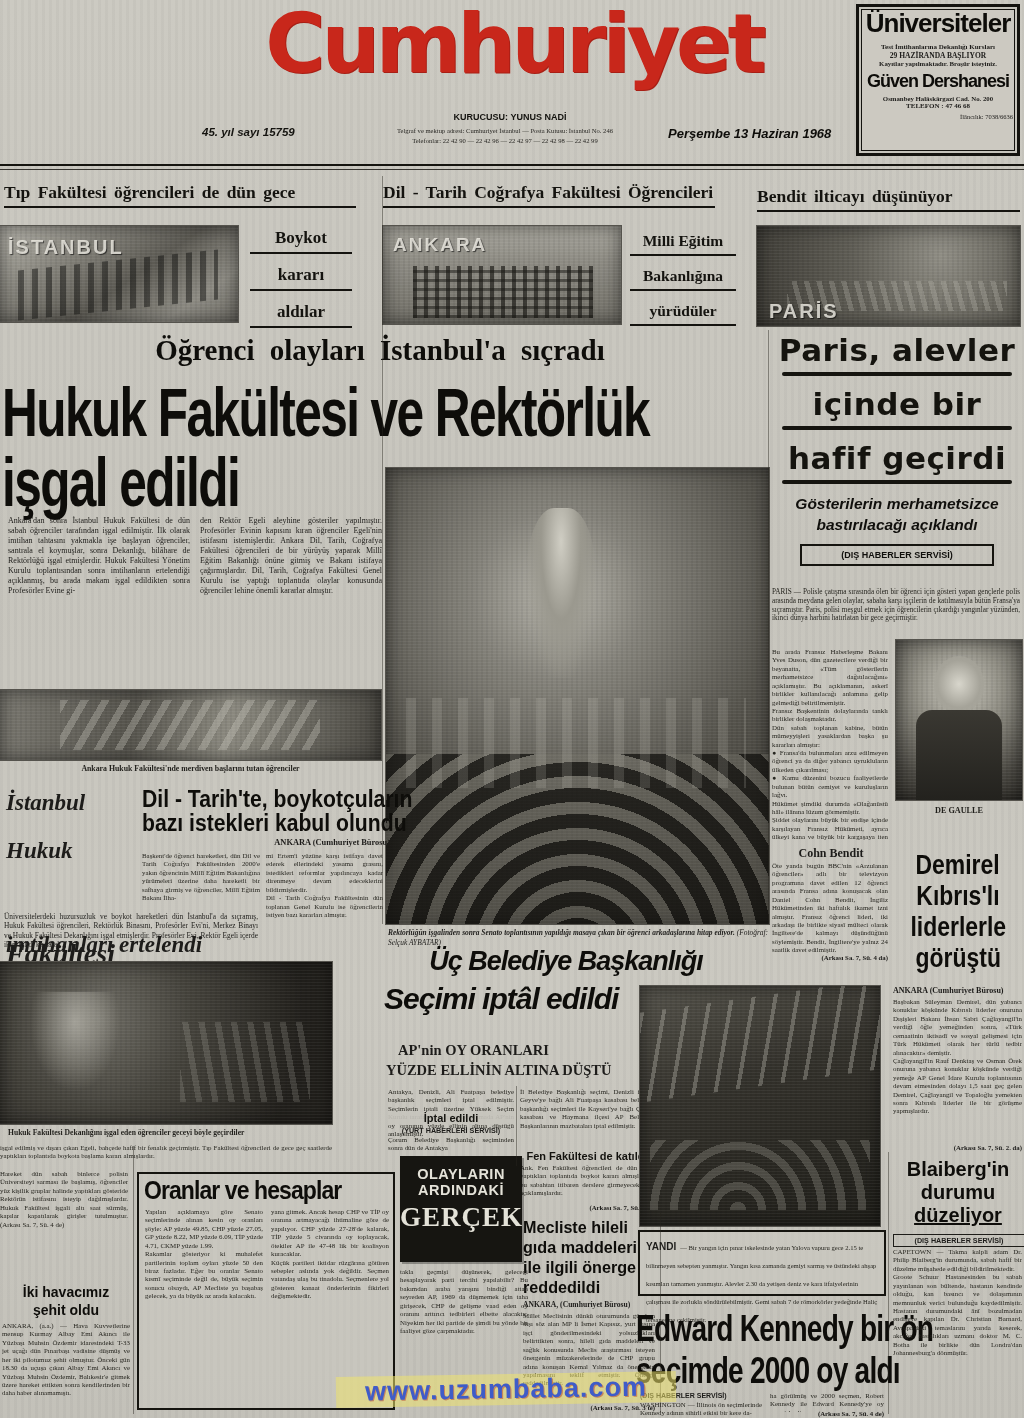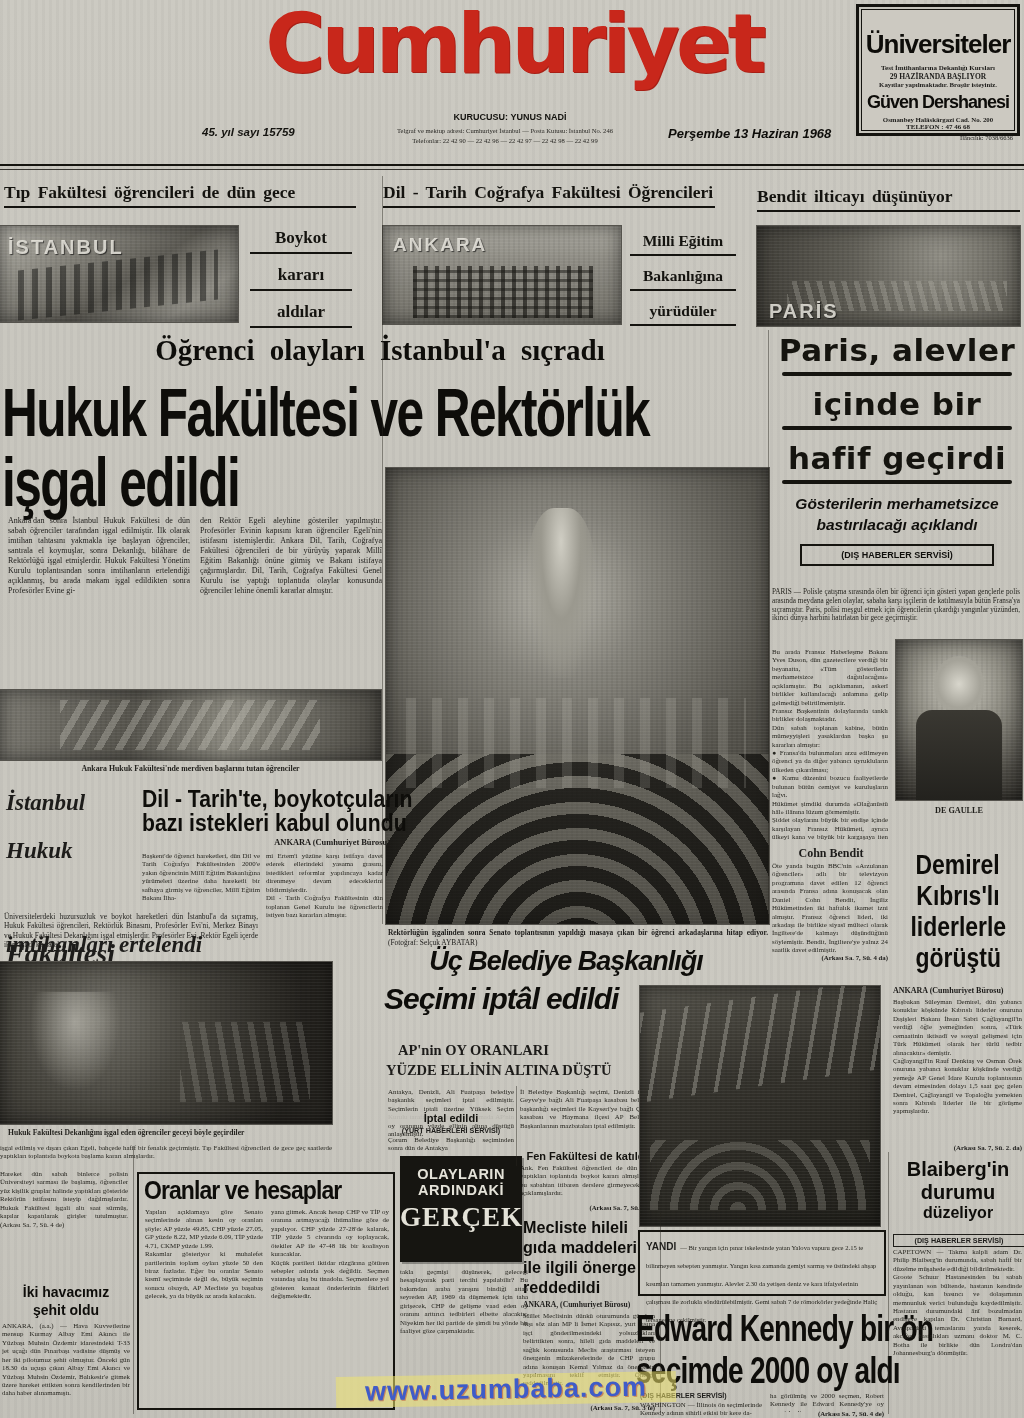--- a/index.html
+++ b/index.html
@@ -43,21 +43,21 @@
   <div class="abs" style="left:186px;top:-4px;width:656px;height:110px;text-align:center;font-family:'DejaVu Sans',sans-serif;font-weight:bold;font-size:82px;color:#c8271b;letter-spacing:-4px;text-shadow:1px 1px 0 #a81f15;">Cumhuriyet</div>
 
   <div class="abs sans b ctr" style="left:360px;top:112px;width:300px;font-size:9px;color:#14130f;">KURUCUSU: YUNUS NADİ</div>
   <div class="abs sans b i" style="left:202px;top:126px;width:170px;font-size:11.5px;color:#14130f;">45. yıl sayı 15759</div>
   <div class="abs ctr" style="left:340px;top:126px;width:330px;font-size:6.6px;line-height:1.5;color:#2a2925;">
     <div>Telgraf ve mektup adresi: Cumhuriyet İstanbul — Posta Kutusu: İstanbul No. 246</div>
     <div>Telefonlar: 22 42 90 — 22 42 96 — 22 42 97 — 22 42 98 — 22 42 99</div>
   </div>
   <div class="abs sans b i" style="left:668px;top:126px;width:190px;font-size:13px;color:#0e0d0a;">Perşembe 13 Haziran 1968</div>
 
-  <div class="abs" style="left:856px;top:4px;width:164px;height:132px;border:3px solid #14130f;box-shadow:inset 0 0 0 2px #c6c4bc, inset 0 0 0 3px #14130f;padding:22px 4px;box-sizing:border-box;text-align:center;background:#ccc9c1;">
+  <div class="abs" style="left:856px;top:4px;width:164px;height:152px;border:3px solid #14130f;box-shadow:inset 0 0 0 2px #c6c4bc, inset 0 0 0 3px #14130f;padding:1px 4px;box-sizing:border-box;text-align:center;background:#ccc9c1;">
     <div class="sans b" style="font-size:26px;letter-spacing:-1px;color:#0d0c09;">Üniversiteler</div>
     <div class="b" style="font-size:7px;margin-top:4px;">Test İmtihanlarına Dekanlığı Kursları</div>
     <div class="b" style="font-size:7.5px;">29 HAZİRANDA BAŞLIYOR</div>
     <div class="b" style="font-size:6.8px;">Kayıtlar yapılmaktadır. Broşür isteyiniz.</div>
     <div class="sans b" style="font-size:18px;margin-top:4px;letter-spacing:-1px;color:#0d0c09;">Güven Dershanesi</div>
     <div class="b" style="font-size:6.8px;margin-top:3px;">Osmanbey Halâskârgazi Cad. No. 200</div>
     <div class="b" style="font-size:7px;">TELEFON : 47 46 68</div>
     <div style="font-size:6.5px;margin-top:3px;text-align:right;">İlâncılık: 7038/6636</div>
   </div>
 
@@ -108,21 +108,21 @@
     <div class="abs" style="left:60px;top:10px;width:260px;height:50px;background:repeating-linear-gradient(120deg,rgba(220,218,208,.28) 0 7px,transparent 7px 18px);"></div>
   </div>
   <div class="abs cap ctr" style="left:0;top:764px;width:381px;">Ankara Hukuk Fakültesi'nde merdiven başlarını tutan öğrenciler</div>
 
   <div class="photo" style="left:386px;top:468px;width:383px;height:456px;background:radial-gradient(circle at 45% 28%,#b3b1a8 0%,#84827a 22%,#55534c 55%,#33312c 100%);">
     <div class="grain"></div>
     <div class="abs" style="left:140px;top:40px;width:70px;height:170px;background:radial-gradient(ellipse at 50% 20%,#d0cec4 0%,#9a988e 40%,transparent 75%);border-radius:40% 40% 20% 20%;"></div>
     <div class="abs" style="left:0px;bottom:0;width:383px;height:170px;background:repeating-radial-gradient(circle at 50% 120%,rgba(18,17,14,.75) 0 14px,rgba(120,118,108,.35) 14px 26px);"></div>
     <div class="abs" style="left:20px;top:230px;width:340px;height:90px;background:repeating-linear-gradient(90deg,rgba(200,198,188,.18) 0 10px,transparent 10px 26px);"></div>
   </div>
-  <div class="abs" style="left:388px;top:928px;width:380px;font-size:7.4px;line-height:1.3;text-align:justify;">
+  <div class="abs" style="left:388px;top:928px;width:380px;font-size:7.4px;line-height:1.3;text-align:justify;font-style:italic;">
     <span class="b">Rektörlüğün işgalinden sonra Senato toplantısının yapıldığı masaya çıkan bir öğrenci arkadaşlarına hitap ediyor.</span>
     <span>(Fotoğraf: Selçuk AYBATAR)</span>
   </div>
 
   <div class="abs" style="left:772px;top:332px;width:250px;">
     <div class="parisline">Paris, alevler</div>
     <div class="parisbar"></div>
     <div class="parisline">içinde bir</div>
     <div class="parisbar"></div>
     <div class="parisline">hafif geçirdi</div>
@@ -237,21 +237,21 @@
   <div class="abs cond" style="left:636px;top:1306px;font-size:36px;letter-spacing:-1px;transform:scale(.78,1.05);transform-origin:left top;">Edward Kennedy bir ön</div>
   <div class="abs cond" style="left:636px;top:1348px;font-size:36px;letter-spacing:-1px;transform:scale(.78,1.05);transform-origin:left top;">seçimde 2000 oy aldı</div>
   <div class="abs sans b" style="left:640px;top:1392px;width:122px;font-size:7px;">(DIŞ HABERLER SERVİSİ)</div>
   <div class="abs body-sm" style="left:640px;top:1401px;width:122px;height:17px;">WASHINGTON — İllinois ön seçimlerinde Kennedy adının sihirli etkisi bir kere da-</div>
   <div class="abs body-sm" style="left:770px;top:1392px;width:114px;height:20px;">ha görülmüş ve 2000 seçmen, Robert Kennedy ile Edward Kennedy'ye oy vermişlerdir.</div>
   <div class="abs more" style="left:770px;top:1410px;width:114px;">(Arkası Sa. 7, Sü. 4 de)</div>
 
   <div class="abs ctr" style="left:893px;top:1158px;width:130px;">
     <div class="cond" style="font-size:20px;display:inline-block;">Blaiberg'in</div><br>
     <div class="cond" style="font-size:20px;display:inline-block;">durumu</div><br>
-    <div class="cond" style="font-size:16px;display:inline-block;">düzeliyor</div>
+    <div class="cond" style="font-size:20px;display:inline-block;text-decoration:underline;">düzeliyor</div>
   </div>
   <div class="abs sans b ctr" style="left:893px;top:1234px;width:130px;font-size:7.2px;border:1px solid #1d1c18;padding:1px 0;">(DIŞ HABERLER SERVİSİ)</div>
   <div class="abs body-sm pre" style="left:893px;top:1248px;width:129px;height:166px;">CAPETOWN — Takma kalpli adam Dr. Philip Blaiberg'in durumunda, sabah hafif bir düzelme müşahede edildiği bildirilmektedir.
 Groote Schuur Hastanesinden bu sabah yayınlanan son bültende, hastanın kendinde olduğu, kan basıncı ve dolaşımının memnunluk verici bulunduğu kaydedilmiştir. Hastanın durumundaki ânî bozulmadan endişeye kapılan Dr. Christian Barnard, Avrupa'daki temaslarını yarıda keserek, akciğer hastalıkları uzmanı doktor M. C. Botha ile birlikte dün Londra'dan Johannesburg'a dönmüştür.</div>
 
   <div class="vrule" style="left:382px;top:176px;height:748px;"></div>
   <div class="vrule" style="left:768px;top:330px;height:594px;"></div>
   <div class="vrule" style="left:888px;top:1152px;height:262px;"></div>
   <div class="vrule" style="left:516px;top:1086px;height:80px;"></div>
   <div class="vrule" style="left:660px;top:1212px;height:200px;"></div>

